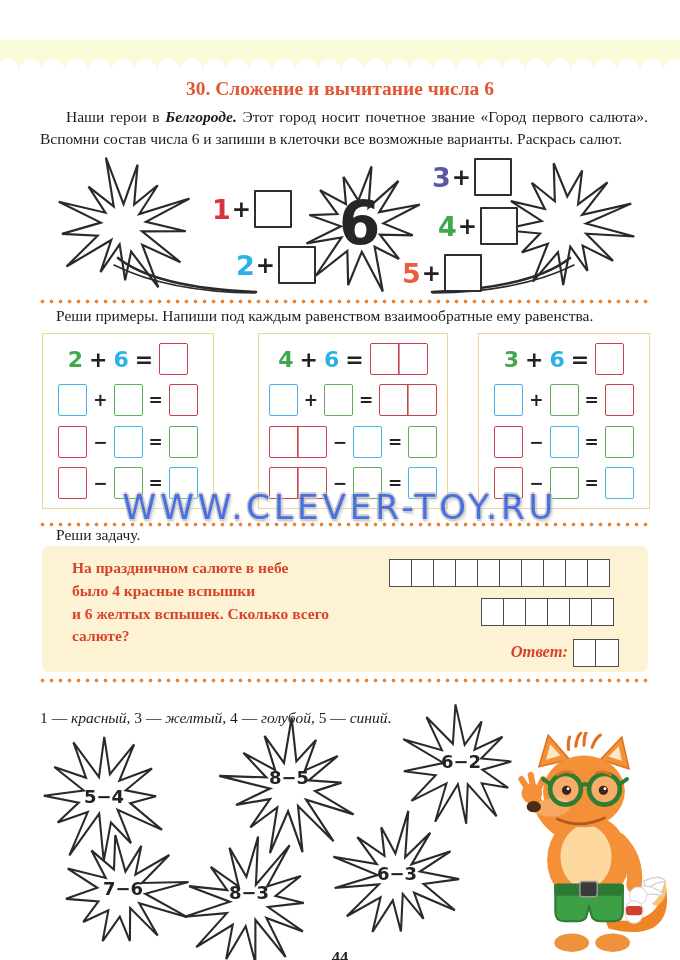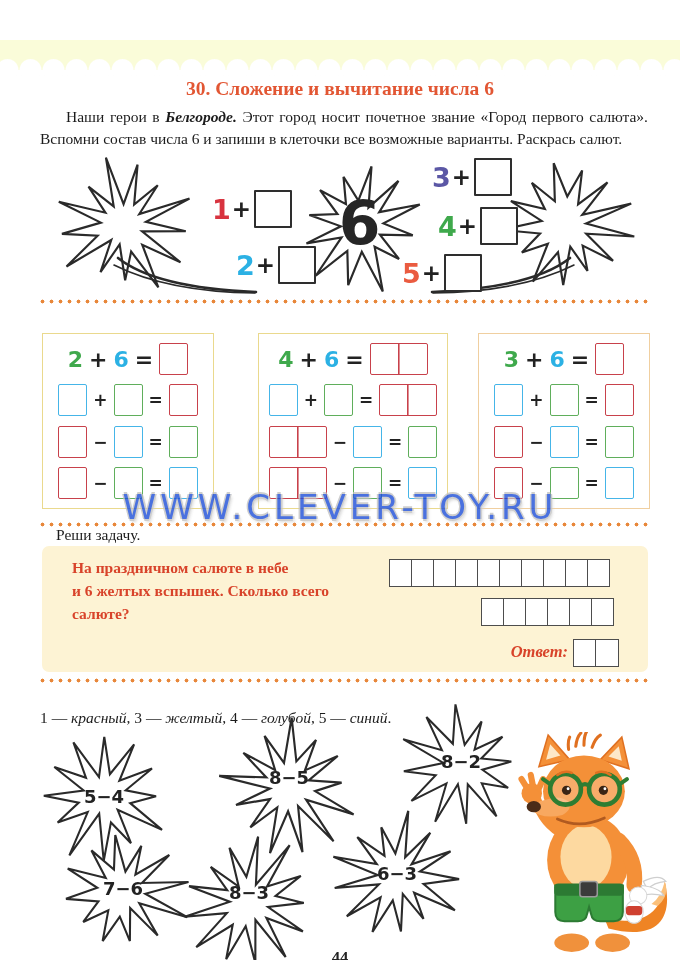--- a/index.html
+++ b/index.html
@@ -133,20 +133,21 @@
     <span class="cbox"></span>
   </div>
   <div class="citem" style="left:402px;top:214px;">
     <span class="cnum" style="color: rgb(234, 91, 64);">5</span>
     <span class="csign">+</span>
     <span class="cbox"></span>
   </div>
 
   <div class="dots" style="top:259px;"></div>
 
+  <p class="eq-instr">Реши примеры. Напиши под каждым равенством взаимообратные ему равенства.</p>
 
   <div class="panel" style="left:42px;width:170px;">
     <div class="row">
       <span class="d" style="color: rgb(63, 169, 76);">2</span>
       <span class="d">+</span>
       <span class="d" style="color: rgb(43, 177, 228);">6</span>
       <span class="d">=</span>
       <span class="bx rd"></span>
     </div>
     <div class="row">
@@ -236,20 +237,21 @@
 
   <div class="watermark">WWW.CLEVER-TOY.RU</div>
 
   <div class="dots" style="top:482px;"></div>
 
   <p class="task-label">Реши задачу.</p>
 
   <div class="task-box">
     <div class="task-text" style="color: rgb(216, 67, 42);">
       <div>На праздничном салюте в небе</div>
+      <div>было 4 красные вспышки</div>
       <div>и 6 желтых вспышек. Сколько всего</div>
       <div>салюте?</div>
     </div>
     <div class="cells" style="left:349px;top:13px;">
       <span class="cell"></span>
         <span class="cell"></span>
         <span class="cell"></span>
         <span class="cell"></span>
         <span class="cell"></span>
         <span class="cell"></span>
@@ -291,21 +293,21 @@
         <polygon points="68.3,-43.4 27.5,-9.2 73.6,-6.1 36.5,5.8 90.5,38.3 23.9,17.8 62.4,76.0 12.7,26.7 18.9,91.3 -1.3,34.0 -26.6,92.5 -16.4,28.5 -54.1,56.6 -26.5,16.9 -74.2,25.0 -26.6,2.2 -97.7,-15.6 -31.7,-13.4 -63.9,-47.8 -19.4,-23.6 -34.2,-71.6 -7.0,-33.7 3.7,-97.1 10.3,-35.9 37.8,-65.9 22.3,-23.3" fill="#fff" stroke="#2a2a2a" stroke-width="3" stroke-linejoin="miter"></polygon>
       </svg>
     </div>
   <div class="prob" style="left:289px;top:737px;text-align:center;">8−5</div>
 
   <div class="burst" style="left:388px;top:655px;width:146px;height:142px;">
       <svg viewBox="-105 -105 210 210" width="100%" height="100%">
         <polygon points="69.7,32.3 30.7,25.6 52.5,74.5 10.0,27.1 7.7,85.5 -4.6,26.8 -38.2,82.5 -21.5,25.8 -73.3,51.6 -37.4,13.7 -84.5,7.6 -25.9,-4.5 -85.5,-39.6 -28.2,-23.5 -51.1,-72.5 -12.0,-32.8 -8.2,-91.1 5.4,-31.3 30.5,-65.9 20.0,-24.0 61.4,-43.2 29.9,-11.0 74.4,-6.7 31.6,5.5" fill="#fff" stroke="#2a2a2a" stroke-width="3" stroke-linejoin="miter"></polygon>
       </svg>
     </div>
-  <div class="prob" style="left:461px;top:721px;">8−2</div>
+  <div class="prob" style="left:461px;top:721px;">6−2</div>
 
   <div class="burst" style="left:48px;top:778px;width:150px;height:146px;">
       <svg viewBox="-105 -105 210 210" width="100%" height="100%">
         <polygon points="9.9,72.0 -4.6,37.0 -29.3,72.0 -21.1,27.9 -57.2,44.5 -35.3,14.9 -82.0,11.3 -36.9,-4.6 -79.5,-32.3 -24.8,-18.8 -45.4,-58.4 -13.0,-30.8 -11.1,-80.5 3.5,-27.9 26.4,-64.9 17.8,-23.5 66.6,-51.8 27.3,-11.5 94.2,-13.0 32.0,4.0 92.5,37.6 23.4,17.7 49.9,64.2 10.3,24.4" fill="#fff" stroke="#2a2a2a" stroke-width="3" stroke-linejoin="miter"></polygon>
       </svg>
     </div>
   <div class="prob" style="left:123px;top:848px;">7−6</div>
 
   <div class="burst" style="left:172px;top:788px;width:154px;height:148px;">
       <svg viewBox="-105 -105 210 210" width="100%" height="100%">

